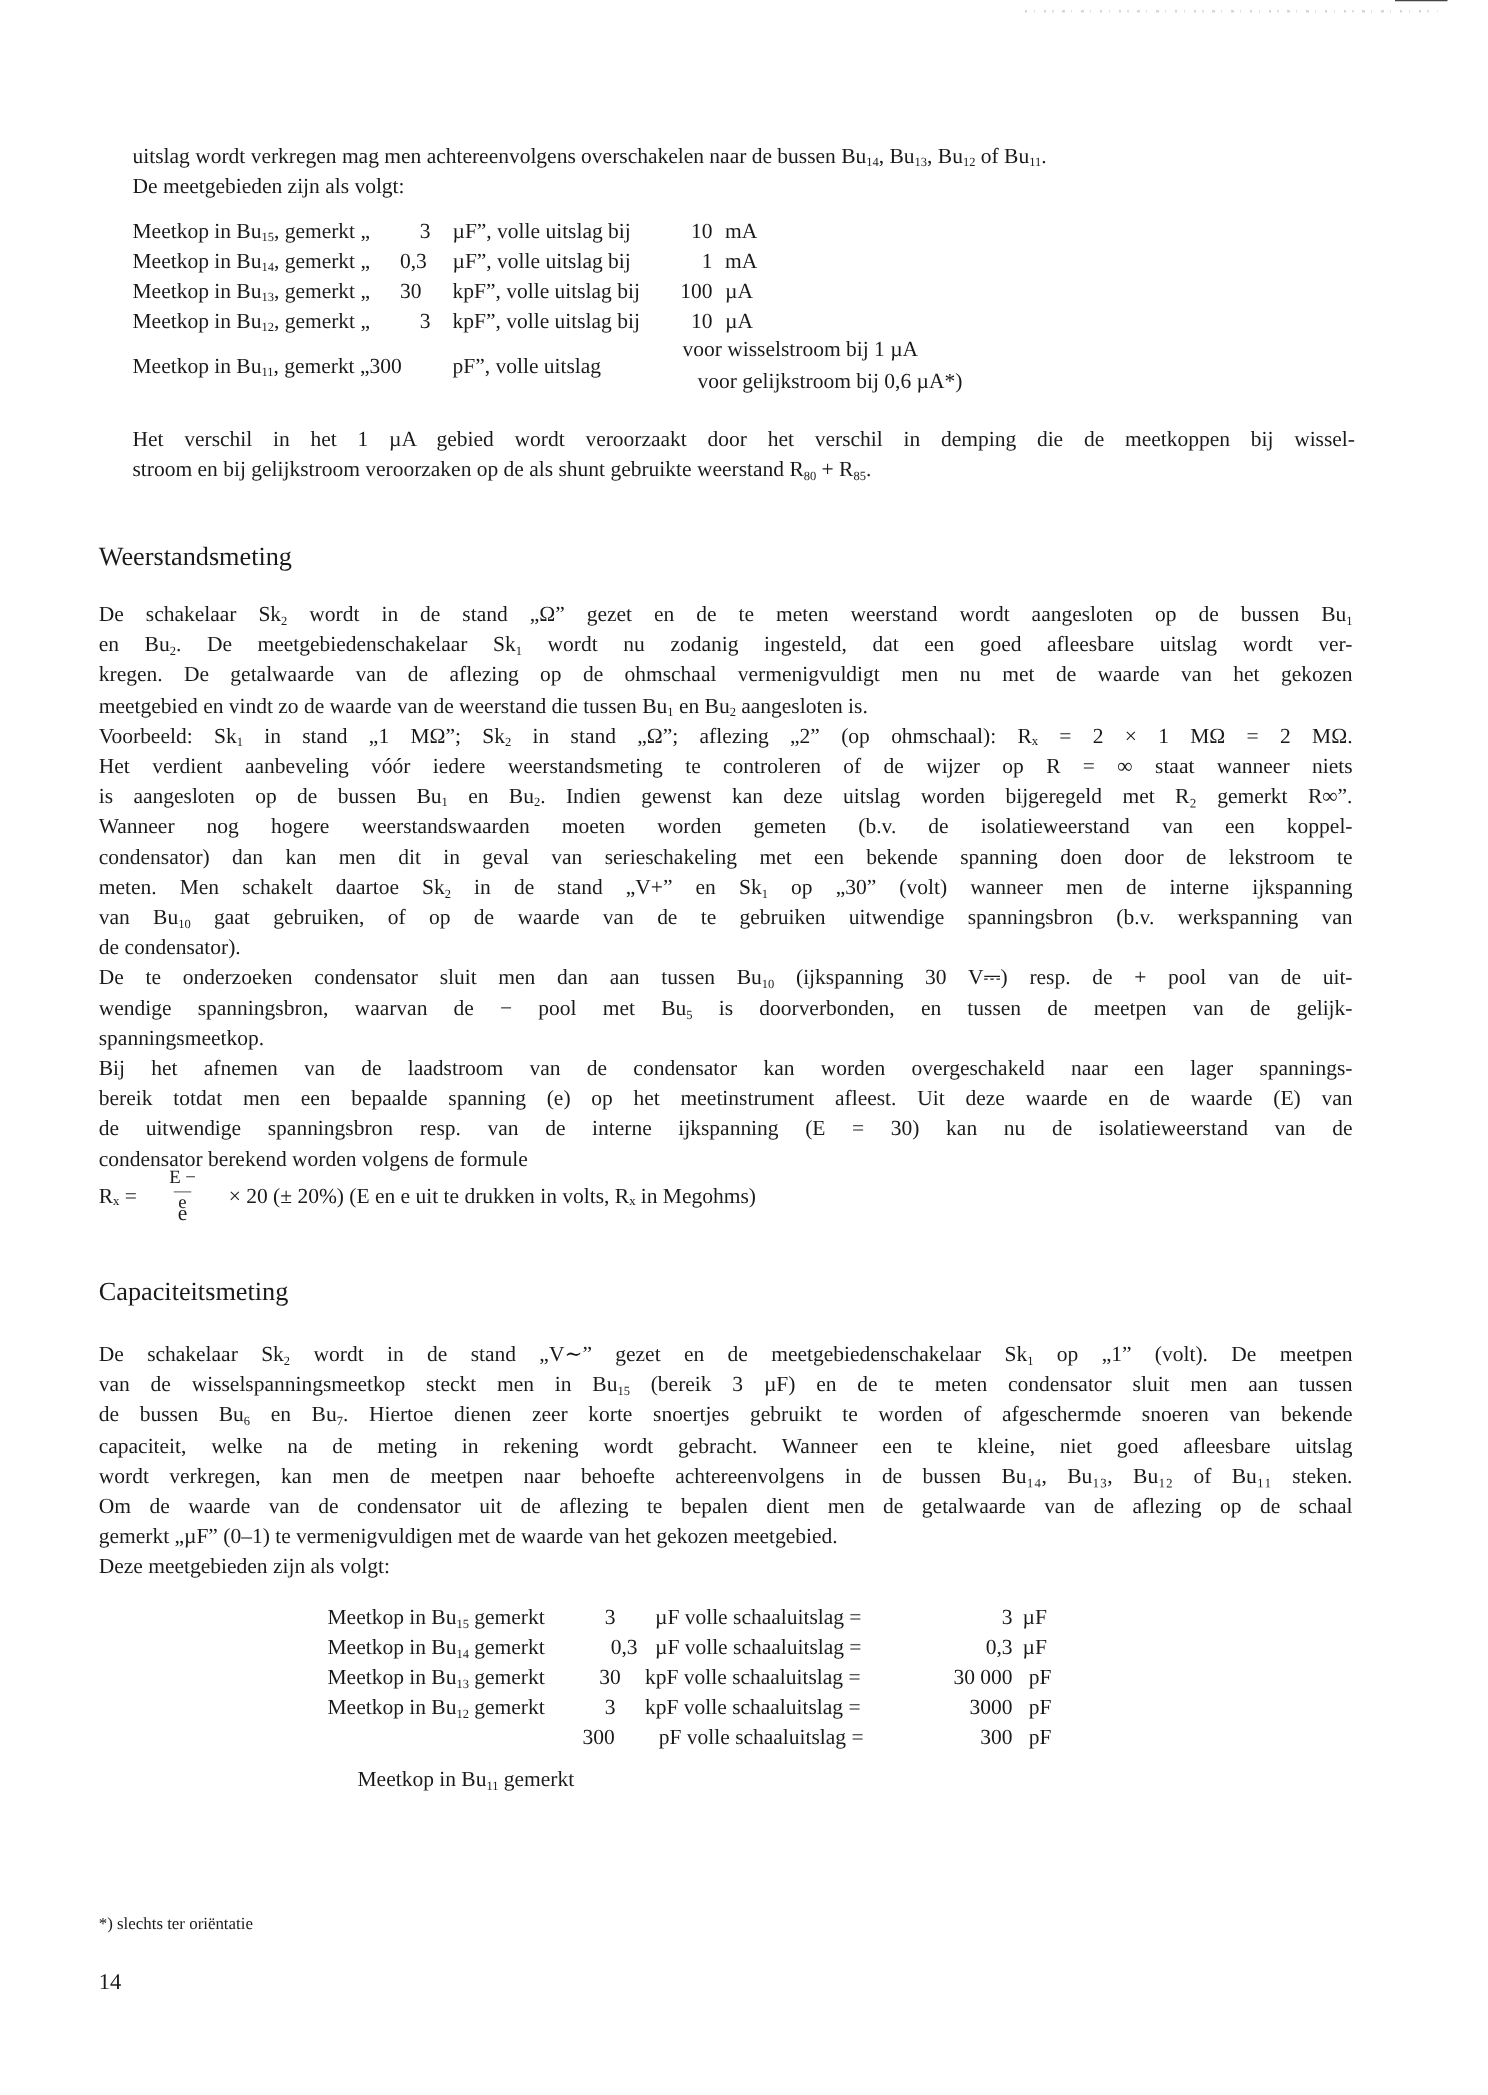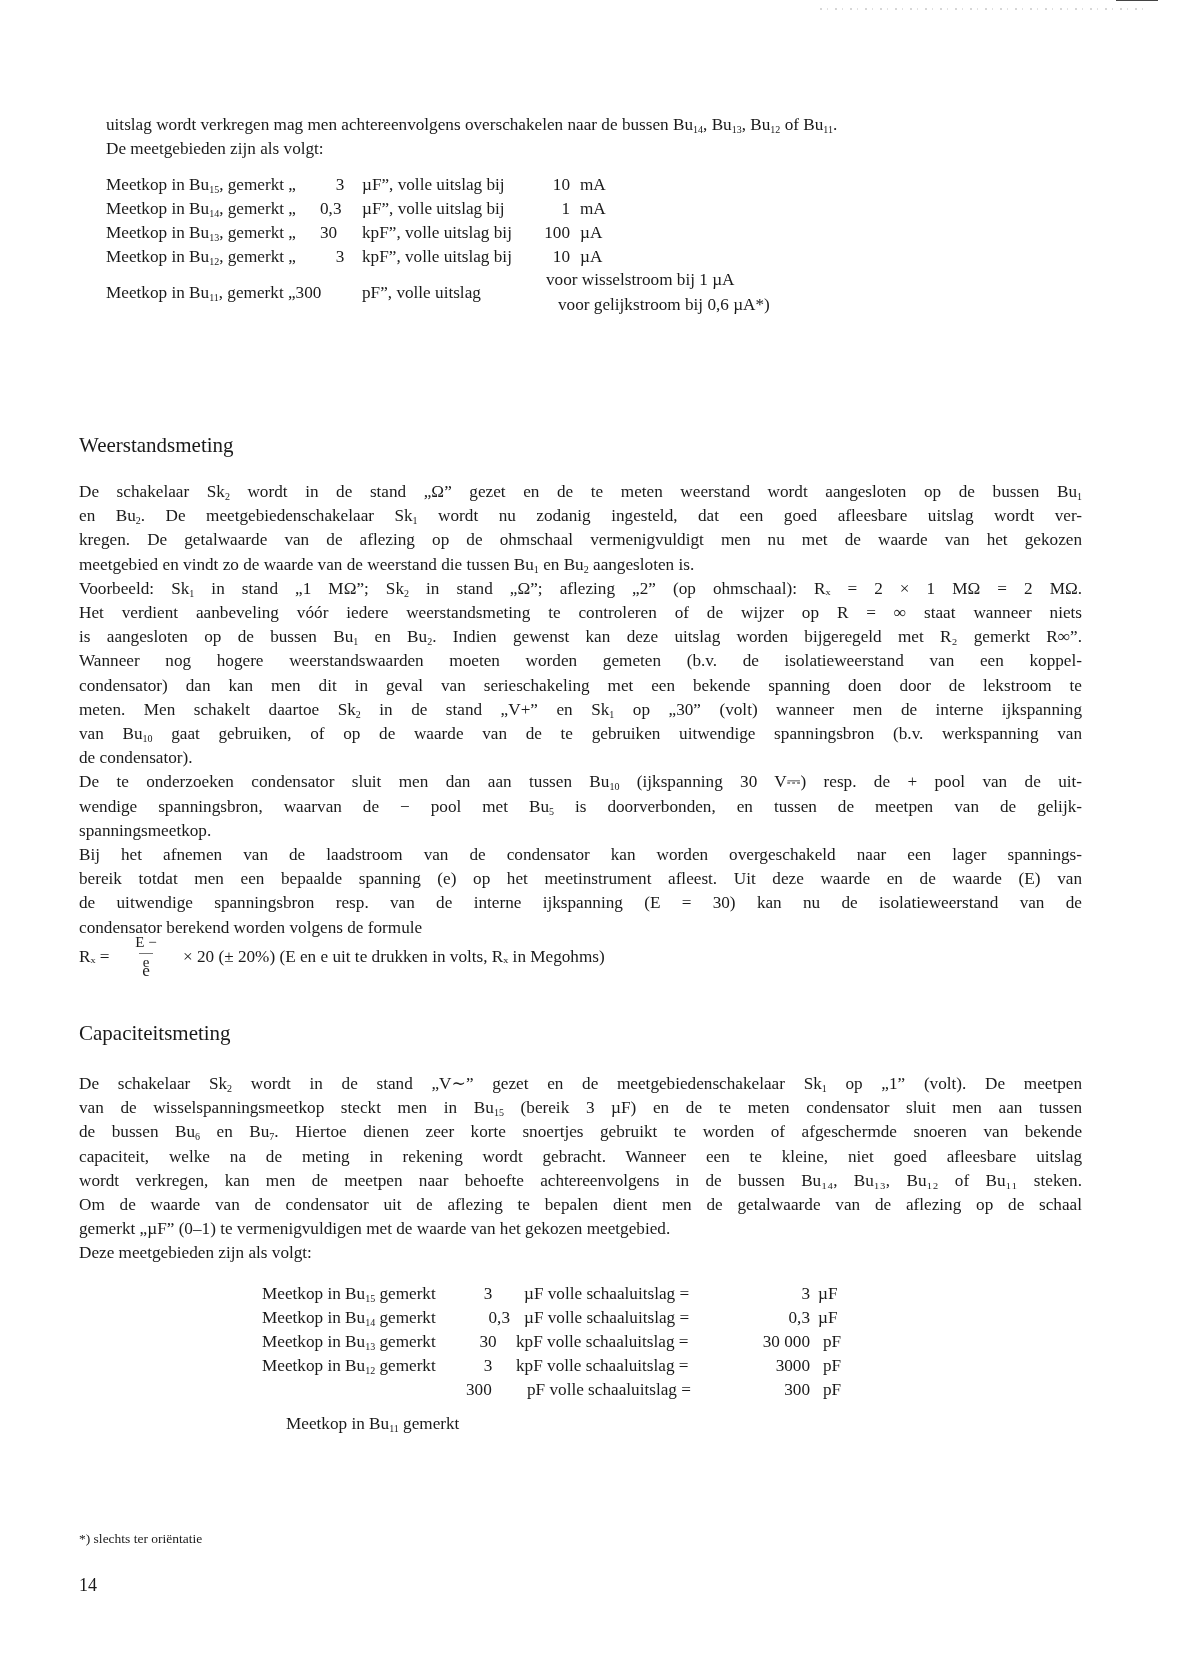--- a/index.html
+++ b/index.html
@@ -71,20 +71,24 @@
 
   <div>
     <div class="tab" style="left:106px; top:281px;">
       <span>Meetkop in Bu</span><sub>11</sub><span>, gemerkt „300</span>
     </div>
     <div class="tab" style="left:352px; top:281px;margin-left:10px;">pF”, volle uitslag</div>
     <div class="tab" style="left:546px; top:268px;">voor wisselstroom bij 1 µA</div>
     <div class="tab" style="left:546px; top:293px;margin-left:12px;">voor gelijkstroom bij 0,6 µA*)</div>
   </div>
 
+  <div class="line just" style="left:106px; top:340px; width:978px;">Het verschil in het 1 µA gebied wordt veroorzaakt door het verschil in demping die de meetkoppen bij wissel-</div>
+  <div class="line" style="left:106px; top:364px;">
+    <span>stroom en bij gelijkstroom veroorzaken op de als shunt gebruikte weerstand R</span><sub>80</sub><span> + R</span><sub>85</sub><span>.</span>
+  </div>
 
   <div class="line heading" style="left:79px; top:433px;">Weerstandsmeting</div>
   <div id="res-lines">
       <div class="line just" style="left: 79px; top: 480px; width: 1003px;"><span>De schakelaar Sk</span><sub>2</sub><span> wordt in de stand „Ω” gezet en de te meten weerstand wordt aangesloten op de bussen Bu</span><sub>1</sub></div>
       <div class="line just" style="left: 79px; top: 504.2px; width: 1003px;"><span>en Bu</span><sub>2</sub><span>. De meetgebiedenschakelaar Sk</span><sub>1</sub><span> wordt nu zodanig ingesteld, dat een goed afleesbare uitslag wordt ver-</span></div>
       <div class="line just" style="left: 79px; top: 528.4px; width: 1003px;"><span>kregen. De getalwaarde van de aflezing op de ohmschaal vermenigvuldigt men nu met de waarde van het gekozen</span></div>
       <div class="line" style="left: 79px; top: 552.6px;"><span>meetgebied en vindt zo de waarde van de weerstand die tussen Bu</span><sub>1</sub><span> en Bu</span><sub>2</sub><span> aangesloten is.</span></div>
       <div class="line just" style="left: 79px; top: 576.8px; width: 1003px;"><span>Voorbeeld: Sk</span><sub>1</sub><span> in stand „1 MΩ”; Sk</span><sub>2</sub><span> in stand „Ω”; aflezing „2” (op ohmschaal): Rₓ = 2 × 1 MΩ = 2 MΩ.</span></div>
       <div class="line just" style="left: 79px; top: 601px; width: 1003px;"><span>Het verdient aanbeveling vóór iedere weerstandsmeting te controleren of de wijzer op R = ∞ staat wanneer niets</span></div>
       <div class="line just" style="left: 79px; top: 625.2px; width: 1003px;"><span>is aangesloten op de bussen Bu</span><sub>1</sub><span> en Bu</span><sub>2</sub><span>. Indien gewenst kan deze uitslag worden bijgeregeld met R₂ gemerkt R∞”.</span></div>

